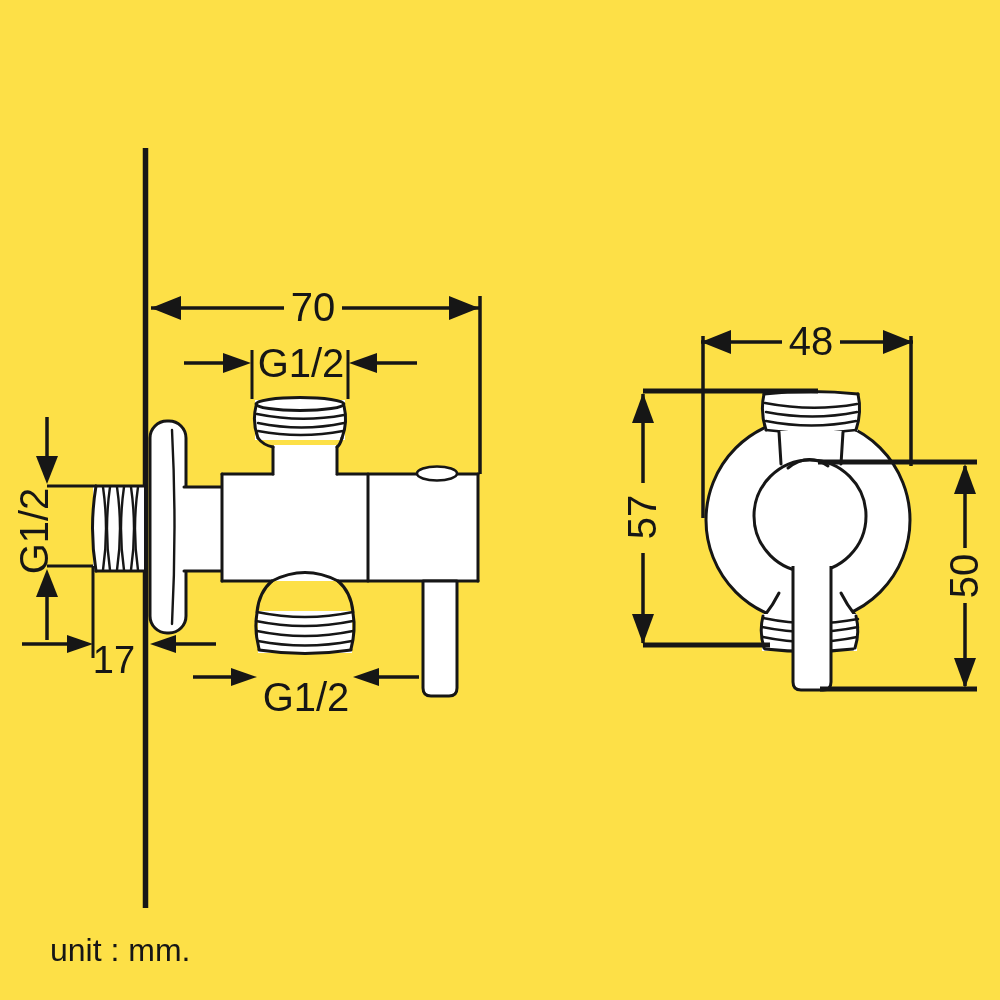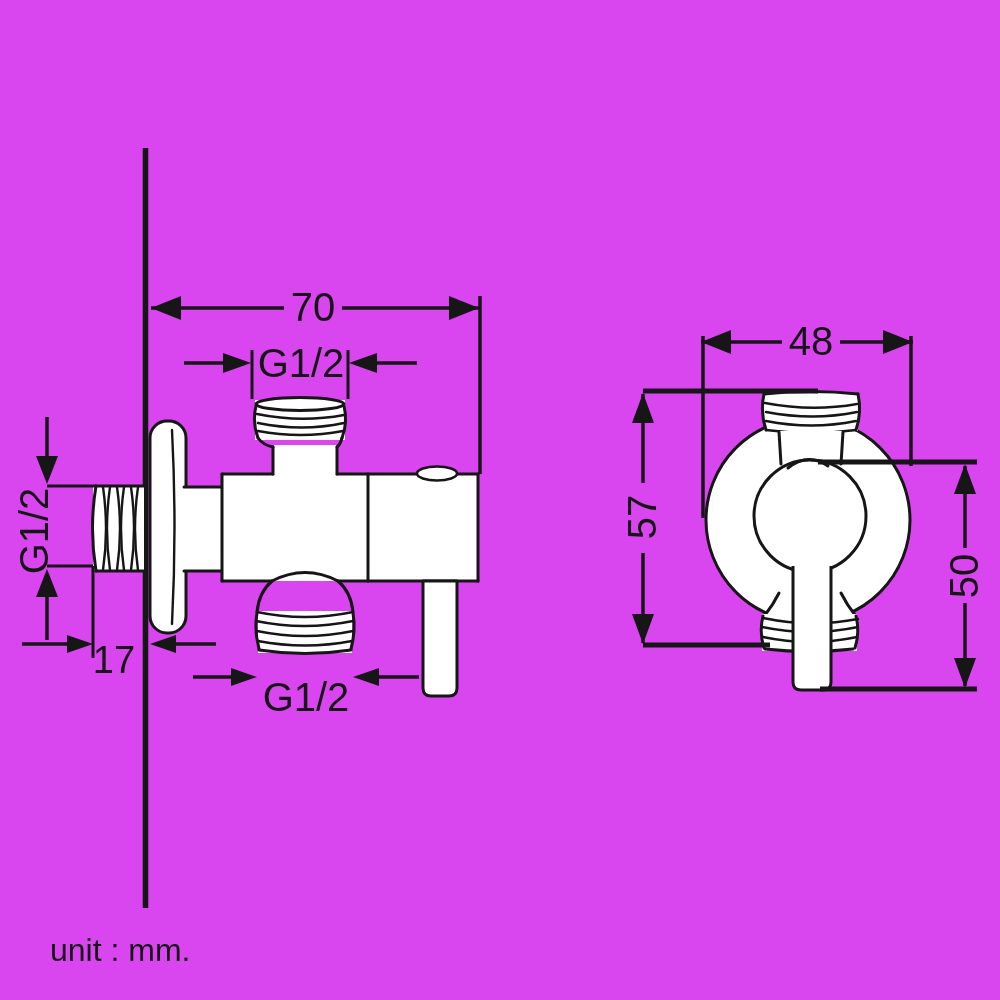--- a/index.html
+++ b/index.html
@@ -1,16 +1,16 @@
 <!DOCTYPE html>
 <html><head>
 <meta charset="utf-8">
 <style>
   html,body{margin:0;padding:0;background:#ffffff;}
-  .stage{position:relative;width:1000px;height:1000px;background:#d946ef;overflow:hidden;}
+  .stage{position:relative;width:1000px;height:1000px;background:#fde047;overflow:hidden;}
   svg{display:block;}
   .outline{fill:none;stroke:#161616;stroke-width:3;stroke-linecap:round;stroke-linejoin:round;}
   .thin{fill:none;stroke:#161616;stroke-width:2.4;stroke-linecap:round;}
   .whitefill{fill:#ffffff;stroke:none;}
   .dimline{fill:none;stroke:#161616;stroke-width:3.5;stroke-linecap:butt;}
   .extline{fill:none;stroke:#161616;stroke-width:3;stroke-linecap:butt;}
   .extthick{fill:none;stroke:#161616;stroke-width:5;stroke-linecap:butt;}
   .arrow{fill:#161616;stroke:none;}
   .wall{fill:none;stroke:#161616;stroke-width:5.5;stroke-linecap:butt;}
   .dimtext{font-family:"Liberation Sans","DejaVu Sans",sans-serif;font-size:40px;fill:#161616;}

